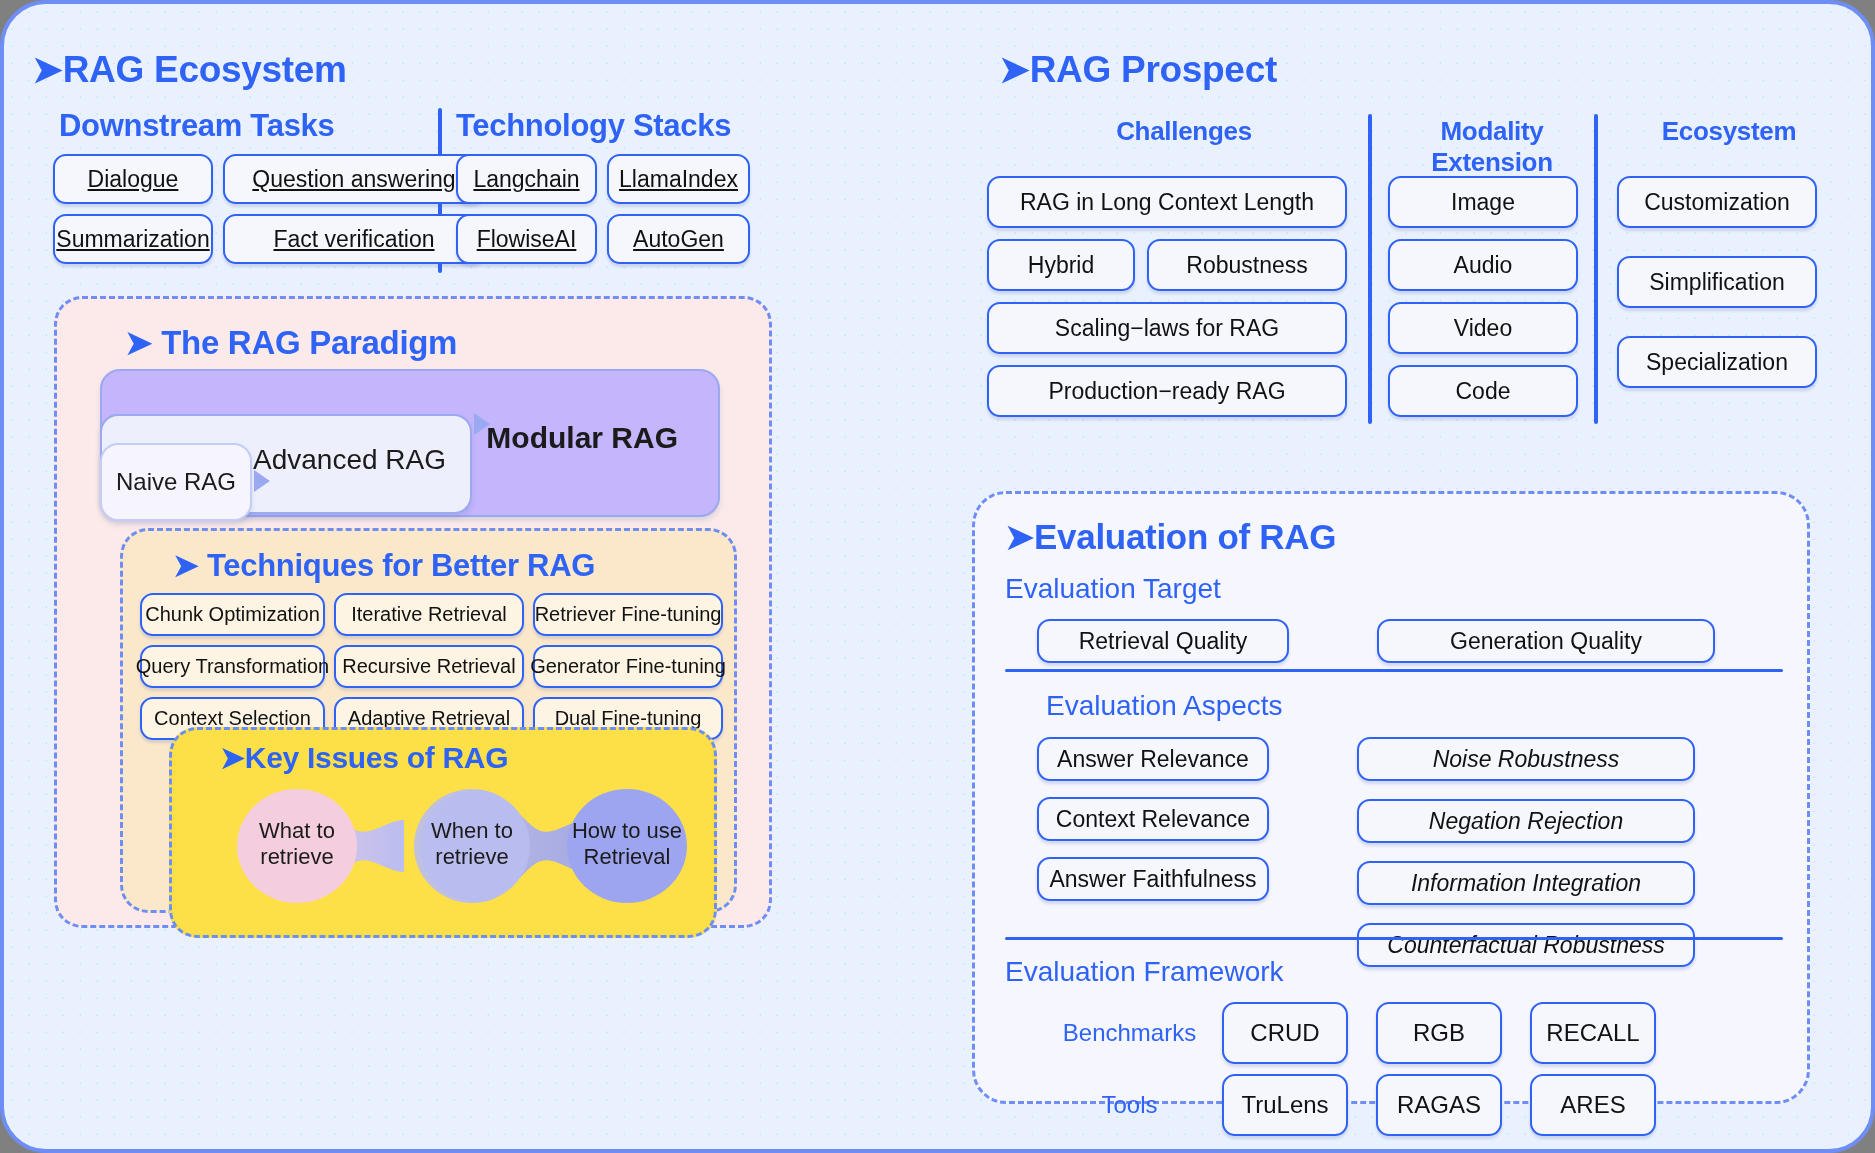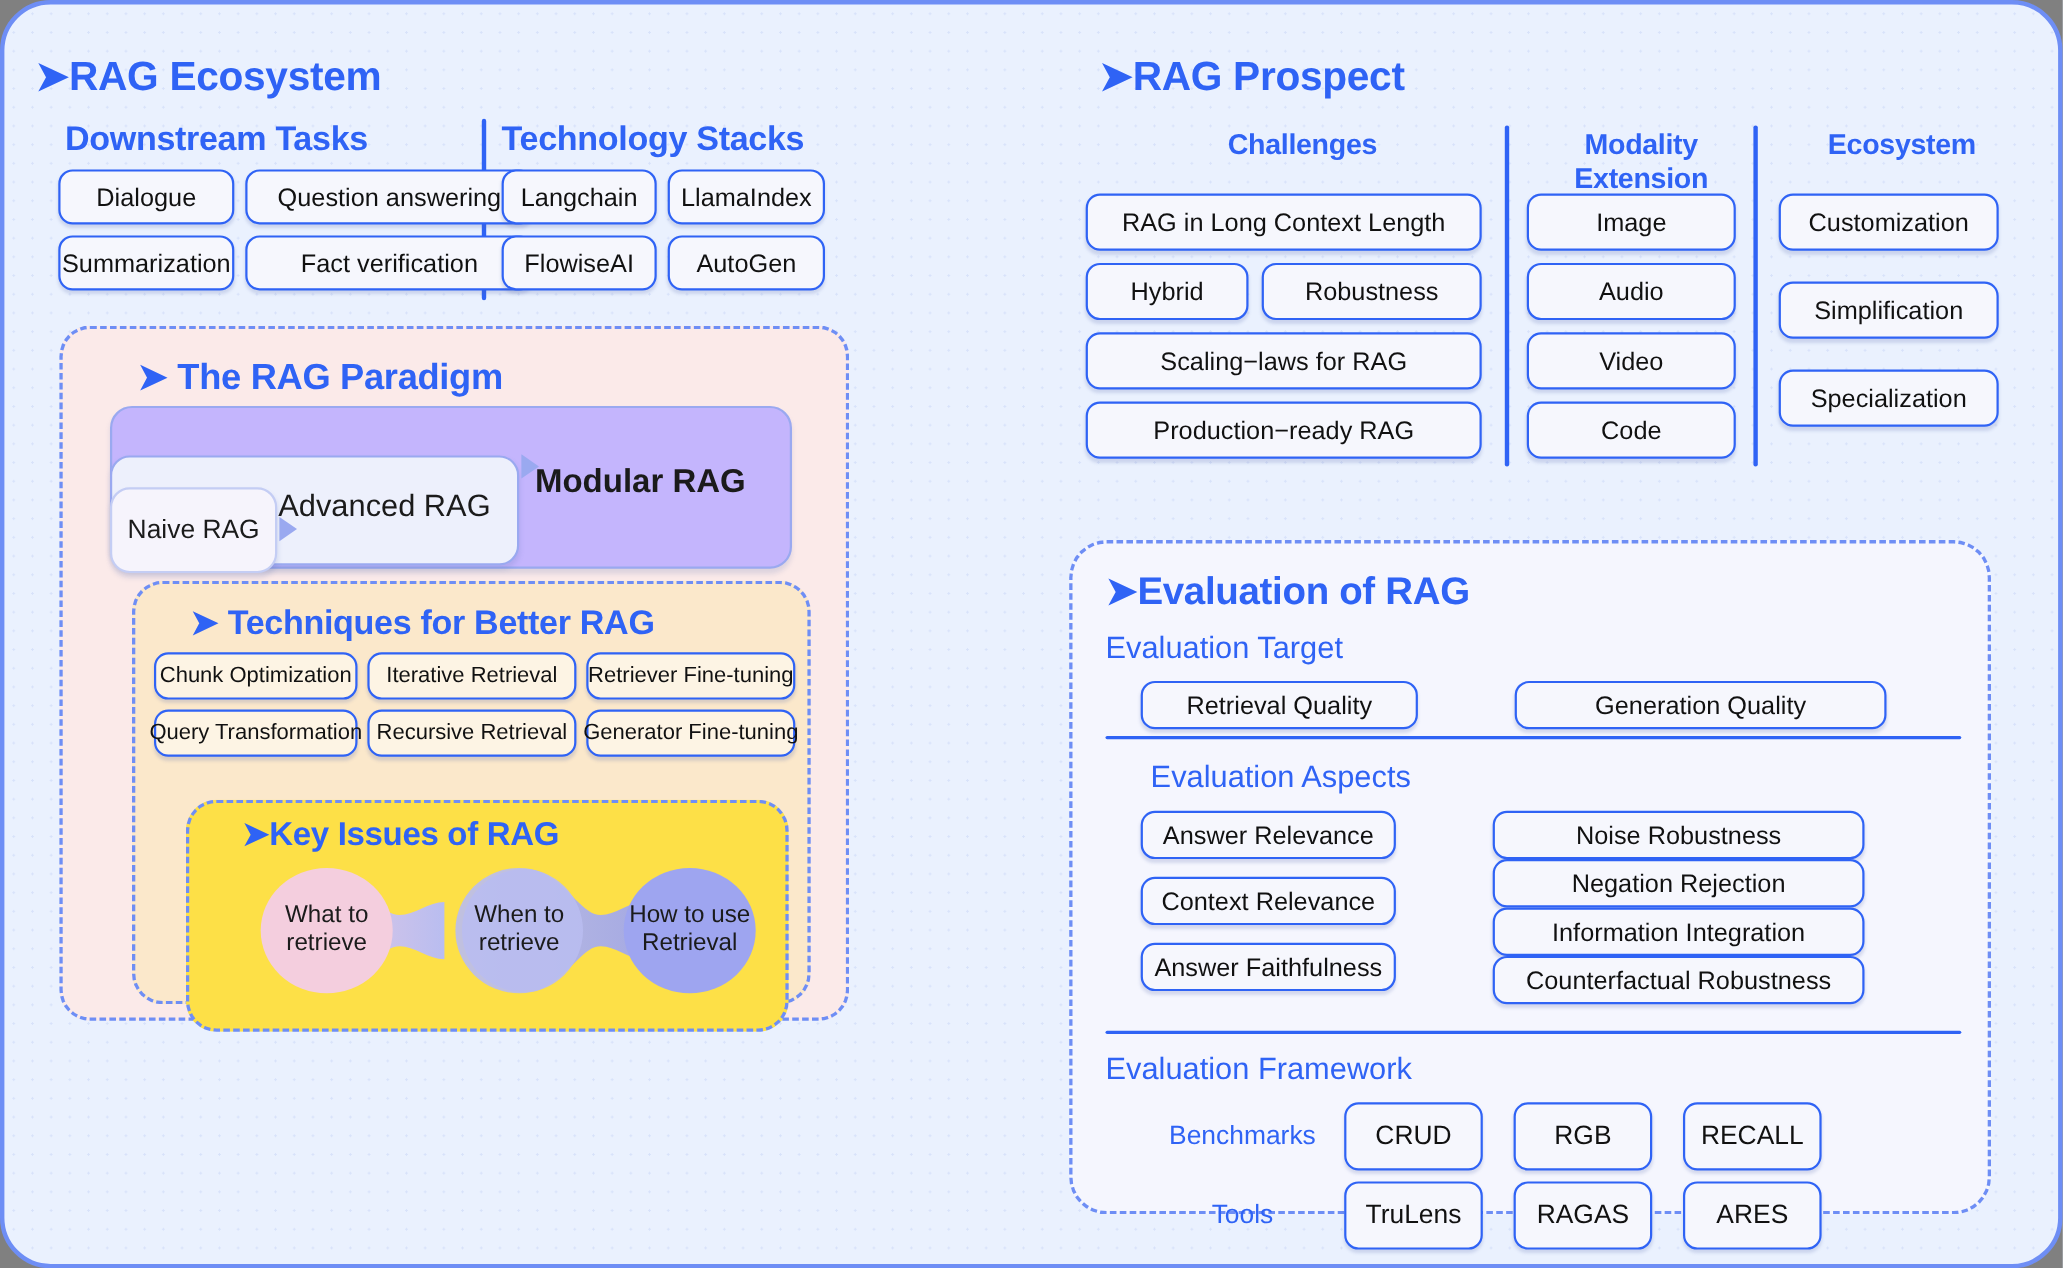--- a/index.html
+++ b/index.html
@@ -39,21 +39,21 @@
 
   
   #rag-eco-title{position:absolute;left:28px;top:44px;font-size:37px;}
   #ds-head{position:absolute;left:55px;top:104px;font-size:31px;}
   #ts-head{position:absolute;left:452px;top:104px;font-size:31px;}
   #eco-divider{position:absolute;left:434px;top:104px;width:4px;height:165px;background:#2f63f5;border-radius:2px;}
 
   #ds-grid{position:absolute;left:49px;top:150px;}
   #ts-grid{position:absolute;left:452px;top:150px;}
   .row2{display:flex;gap:10px;margin-bottom:10px;}
-  .row2 .pill{height:50px;padding:14px 12px;}
+  .row2 .pill{height:50px;padding:14px 12px;text-decoration:underline;}
 
   
   #paradigm{
     position:absolute;left:50px;top:292px;width:718px;height:632px;
     border:3px dashed #6e8ef5;border-radius:28px;
     background:#fbeae9;box-sizing:border-box;
   }
   #paradigm-title{position:absolute;left:68px;top:24px;font-size:33px;}
 
   
@@ -145,21 +145,21 @@
   #ef-head{left:30px;top:462px;}
   .hr{position:absolute;left:30px;width:778px;height:3px;background:#2f63f5;border-radius:2px;}
   #hr1{top:175px;}
   #hr2{top:443px;}
 
   #et-row{position:absolute;left:62px;top:125px;display:flex;gap:88px;}
   #et-row .pill{height:44px;font-size:23px;}
 
   #ea-left{position:absolute;left:62px;top:243px;display:flex;flex-direction:column;gap:16px;}
   #ea-left .pill{width:232px;height:44px;font-size:23px;}
-  #ea-right{position:absolute;left:382px;top:243px;display:flex;flex-direction:column;gap:0;}
+  #ea-right{position:absolute;left:382px;top:243px;display:flex;flex-direction:column;gap:18px;font-style:italic;}
   #ea-right .pill{width:338px;height:44px;font-size:23px;}
 
   #ef-rows{position:absolute;left:62px;top:508px;}
   .ef-row{display:flex;align-items:center;gap:0;margin-bottom:10px;}
   .ef-label{color:#2f63f5;font-size:24px;width:185px;text-align:center;}
   .ef-row .pill{width:126px;height:62px;font-size:24px;margin-right:28px;}
 </style>
 </head>
 <body>
 
@@ -219,20 +219,25 @@
       <div id="tech-grid">
         <div class="trow">
           <div class="pill tc1">Chunk Optimization</div>
           <div class="pill tc2">Iterative Retrieval</div>
           <div class="pill tc3">Retriever Fine-tuning</div>
         </div>
         <div class="trow">
           <div class="pill tc1">Query Transformation</div>
           <div class="pill tc2">Recursive Retrieval</div>
           <div class="pill tc3">Generator Fine-tuning</div>
+        </div>
+        <div class="trow">
+          <div class="pill tc1">Context Selection</div>
+          <div class="pill tc2">Adaptive Retrieval</div>
+          <div class="pill tc3">Dual Fine-tuning</div>
         </div>
       </div>
 
       <div id="keyissues">
         <div id="ki-title" class="blue-title">
           <span class="arrow-head">➤</span><span>Key Issues of RAG</span>
         </div>
         <div id="blobs">
           <svg width="548" height="135" viewBox="0 0 548 135">
             <defs>

